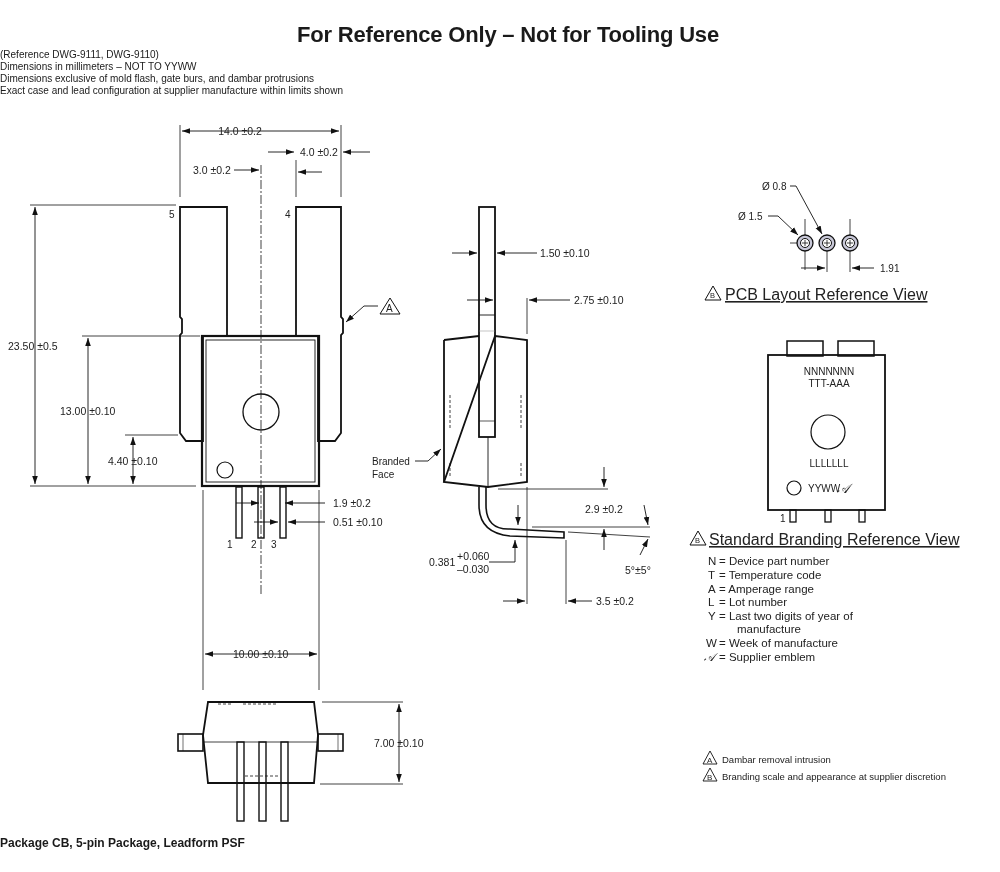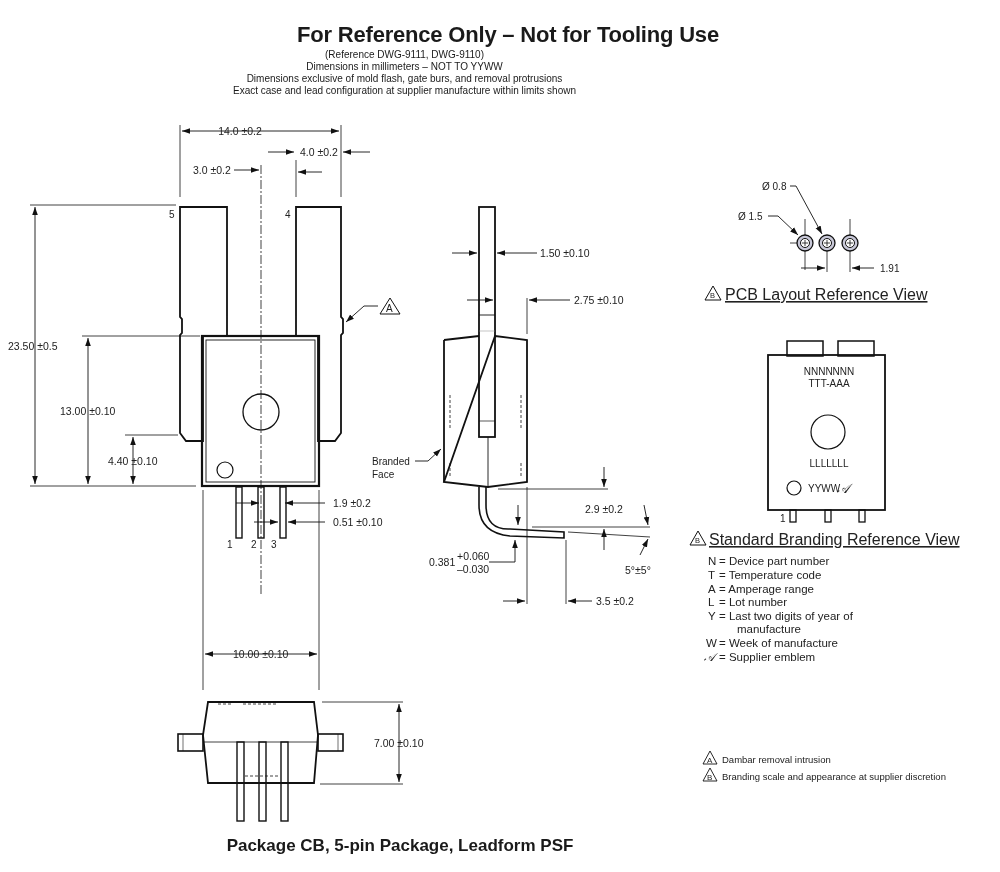--- a/index.html
+++ b/index.html
@@ -1,34 +1,34 @@
 <!DOCTYPE html>
 <html><head>
 <meta charset="utf-8">
 <style>
   html, body { margin: 0; padding: 0; background: #ffffff; }
   body { width: 1000px; height: 872px; position: relative; overflow: hidden; font-family: "Liberation Sans", sans-serif; color: #1a1a1a; }
   .abs { position: absolute; }
   .title { left: 0; width: 1000px; top: 22px; text-align: center; font-weight: bold; font-size: 22px; letter-spacing: -0.2px; padding-left: 8px; }
-  .sub { left: 0; width: 809px; text-align: center; font-size: 10px; line-height: 11.5px; }
-  .caption { left: 0; width: 800px; top: 836px; text-align: center; font-weight: bold; font-size: 17px; }
+  .sub { left: 0; width: 809px; text-align: left; font-size: 10px; line-height: 11.5px; }
+  .caption { left: 0; width: 800px; top: 836px; text-align: left; font-weight: bold; font-size: 12px; }
   svg text { font-family: "Liberation Sans", sans-serif; fill: #222; }
   .dim { font-size: 10.5px; }
   .lbl { font-size: 10px; }
   .legend-line { font-size: 11.5px; }
   .view-title { font-size: 16px; text-decoration: underline; }
   .note { font-size: 9.5px; }
 </style>
 </head>
 <body>
 
 <div class="abs title">For Reference Only – Not for Tooling Use</div>
 <div class="abs sub" style="top:49px">(Reference DWG-9111, DWG-9110)</div>
 <div class="abs sub" style="top:61px">Dimensions in millimeters – NOT TO YYWW</div>
-<div class="abs sub" style="top:73px">Dimensions exclusive of mold flash, gate burs, and removal protrusions</div>
+<div class="abs sub" style="top:73px">Dimensions exclusive of mold flash, gate burs, and dambar protrusions</div>
 <div class="abs sub" style="top:85px">Exact case and lead configuration at supplier manufacture within limits shown</div>
 
 <svg class="abs" style="left:0;top:0" width="1000" height="872" viewBox="0 0 1000 872">
   <defs>
     <marker id="ar" viewBox="0 0 10 10" refX="10" refY="5" markerWidth="9" markerHeight="9" orient="auto-start-reverse">
       <path d="M0,1.5 L10,5 L0,8.5 z" fill="#111"></path>
     </marker>
   </defs>
 
   <g stroke="#111" fill="none">

